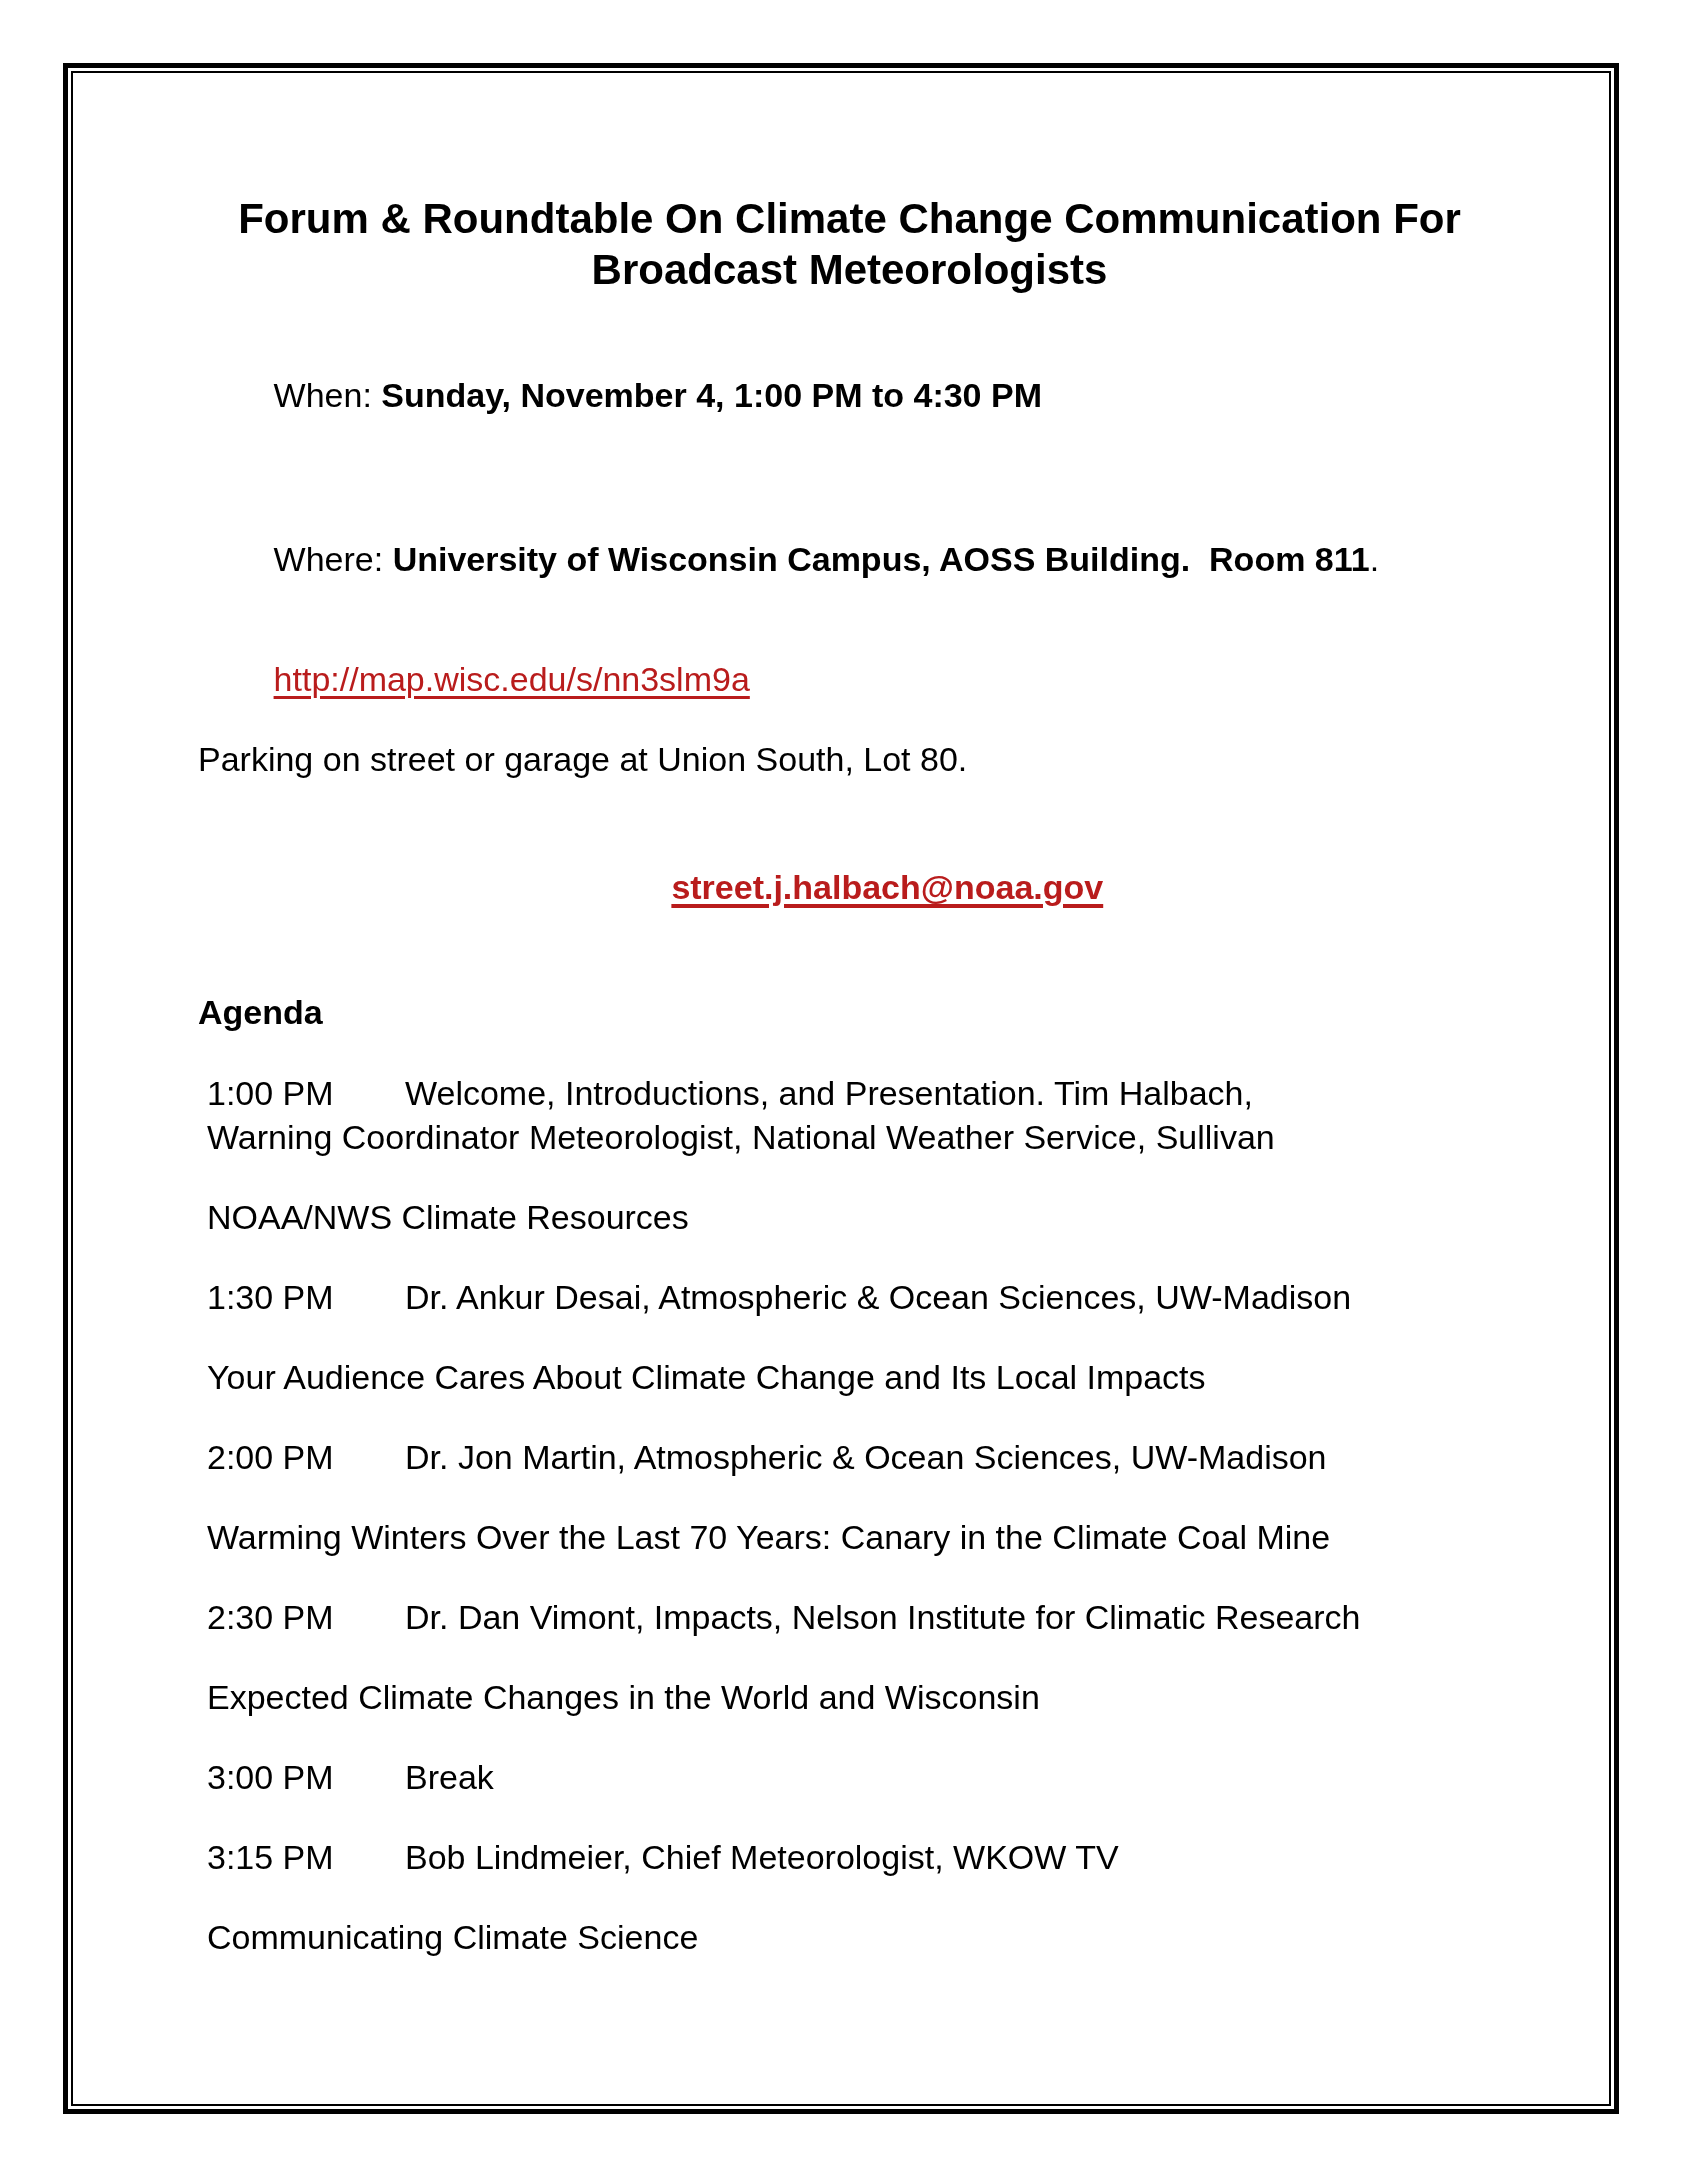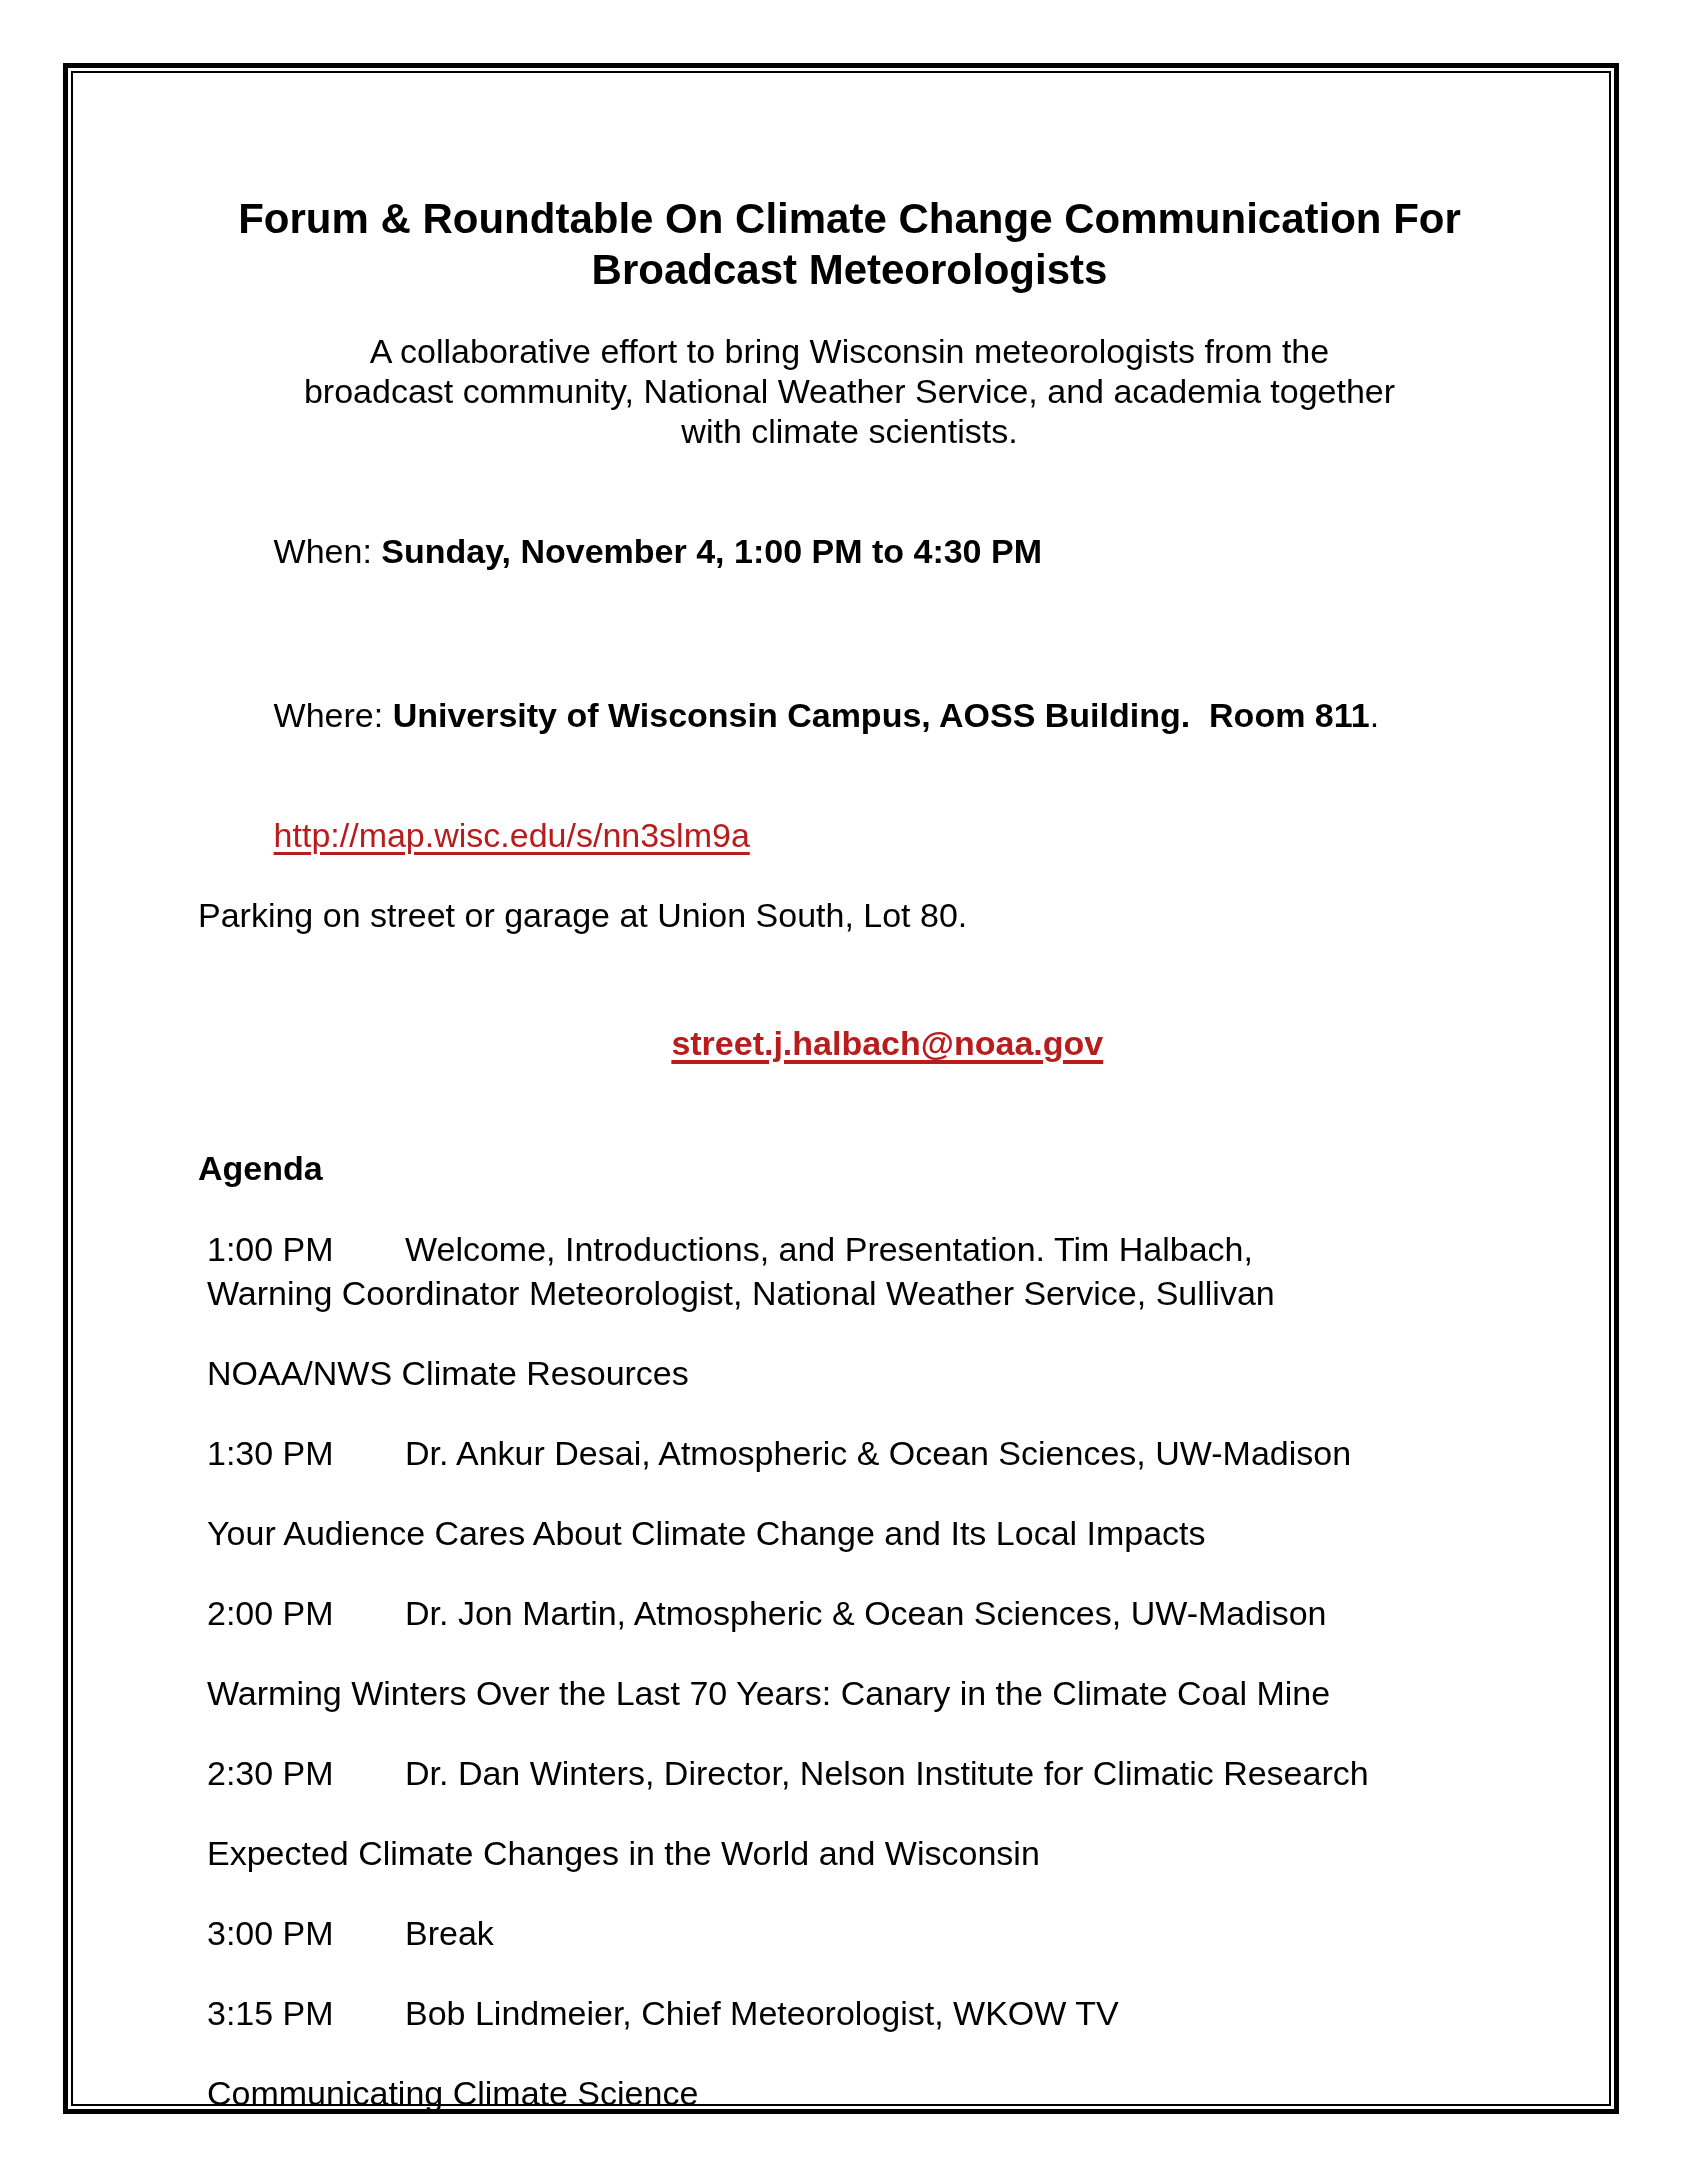--- a/index.html
+++ b/index.html
@@ -83,23 +83,20 @@
 
   <div class="frame">
     <div class="frame-inner"></div>
   </div>
 
   <div class="content">
 
     <h1 class="title">Forum &amp; Roundtable On Climate Change Communication For
 Broadcast Meteorologists</h1>
 
-    <p class="subtitle">A collaborative effort to bring Wisconsin meteorologists from the
-broadcast community, National Weather Service, and academia together
-with climate scientists.</p>
 
     <div class="when-block">
       <p class="line">
         <span>When: </span><span class="b">Sunday, November 4, 1:00 PM to 4:30 PM</span>
       </p>
     </div>
 
     <div class="where-block">
       <p class="line">
         <span>Where: </span><span class="b">University of Wisconsin Campus, AOSS Building.  Room 811</span><span>.</span>
@@ -119,21 +116,21 @@
     <p class="agenda-heading">Agenda</p>
 
     <div class="agenda-list" id="agenda-list">
         <div class="agenda-row"><span class="agenda-time">1:00 PM</span><span class="agenda-desc">Welcome, Introductions, and Presentation. Tim Halbach,
 Warning Coordinator Meteorologist, National Weather Service, Sullivan</span></div>
         <div class="agenda-row">NOAA/NWS Climate Resources</div>
         <div class="agenda-row"><span class="agenda-time">1:30 PM</span><span class="agenda-desc">Dr. Ankur Desai, Atmospheric &amp; Ocean Sciences, UW-Madison</span></div>
         <div class="agenda-row">Your Audience Cares About Climate Change and Its Local Impacts</div>
         <div class="agenda-row"><span class="agenda-time">2:00 PM</span><span class="agenda-desc">Dr. Jon Martin, Atmospheric &amp; Ocean Sciences, UW-Madison</span></div>
         <div class="agenda-row">Warming Winters Over the Last 70 Years: Canary in the Climate Coal Mine</div>
-        <div class="agenda-row"><span class="agenda-time">2:30 PM</span><span class="agenda-desc">Dr. Dan Winters, Director, Nelson Institute for Climatic Research</span></div>
+        <div class="agenda-row"><span class="agenda-time">2:30 PM</span><span class="agenda-desc">Dr. Dan Vimont, Impacts, Nelson Institute for Climatic Research</span></div>
         <div class="agenda-row">Expected Climate Changes in the World and Wisconsin</div>
         <div class="agenda-row"><span class="agenda-time">3:00 PM</span><span class="agenda-desc">Break</span></div>
         <div class="agenda-row"><span class="agenda-time">3:15 PM</span><span class="agenda-desc">Bob Lindmeier, Chief Meteorologist, WKOW TV</span></div>
         <div class="agenda-row">Communicating Climate Science</div>
       </div>
 
   </div>
 </div>
 
 

